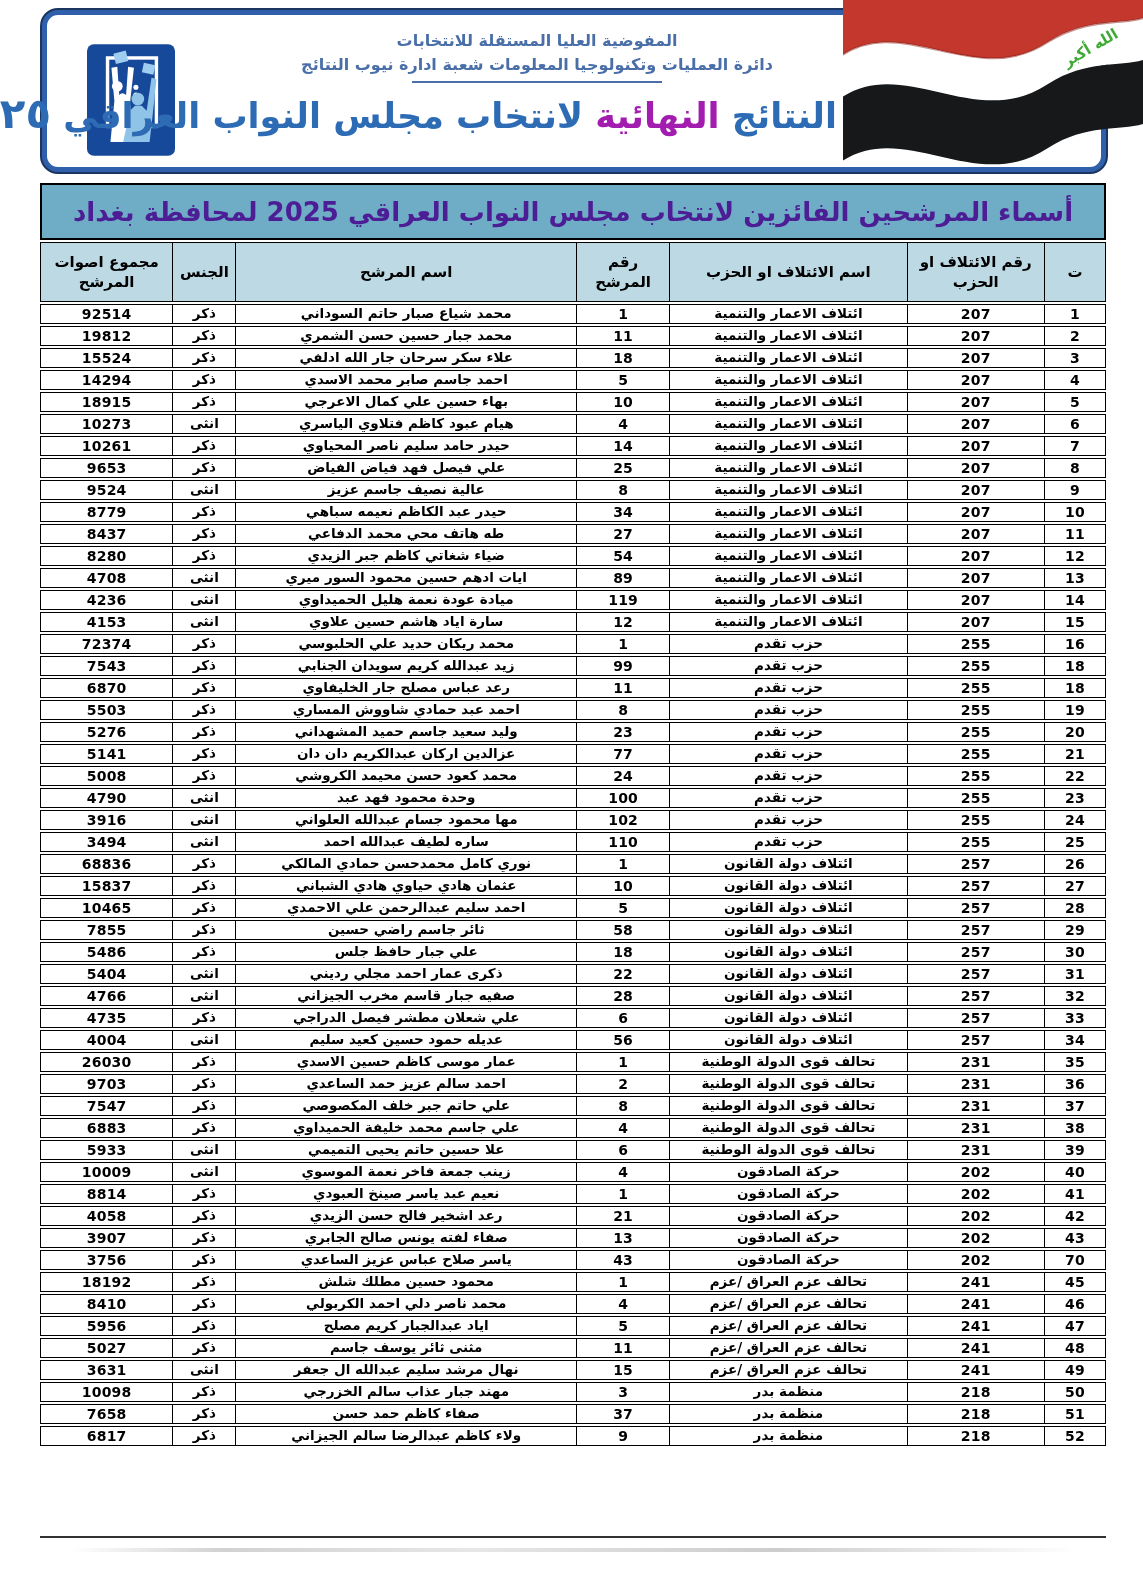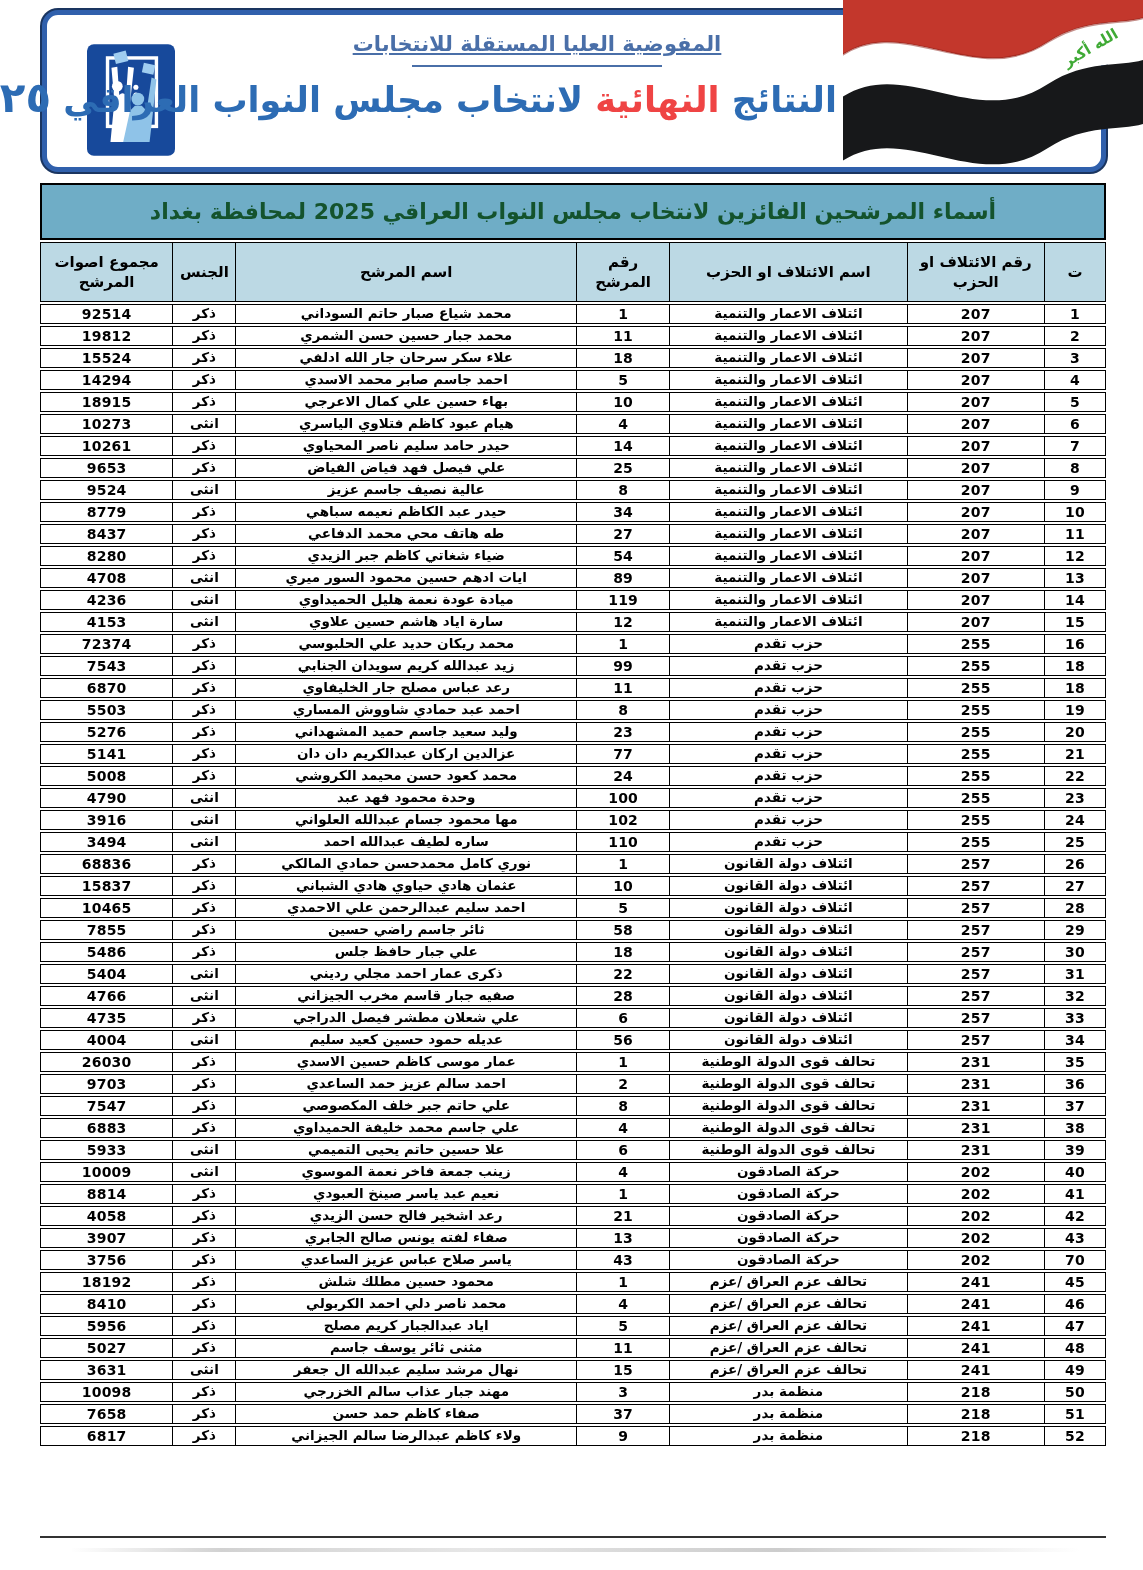--- a/index.html
+++ b/index.html
@@ -5,31 +5,31 @@
   html,body{margin:0;padding:0;background:#ffffff;}
   .page{position:relative;width:1143px;height:1570px;background:#fff;overflow:hidden;
         font-family:"DejaVu Sans",sans-serif;}
 
   
   .banner{position:absolute;top:10px;left:42px;width:1054px;height:152px;
           border:5px solid #3060ac;border-radius:16px;background:#fff;
           box-shadow:0 0 0 2px #1a3560;}
   .logo{position:absolute;top:28px;left:40px;width:88px;height:114px;}
   .banner-text{position:absolute;top:14px;left:190px;width:600px;text-align:center;direction:rtl;}
-  .org-line{color:#4a6fa8;font-size:21px;line-height:1.5;font-weight:bold;text-decoration:underline;}
+  .org-line{color:#4a6fa8;font-size:16px;line-height:1.5;font-weight:bold;}
   .org-underline{width:250px;height:2px;background:#4a6fa8;margin:4px auto 6px auto;}
   .main-title{direction:rtl;font-weight:bold;font-size:35px;line-height:1.2;white-space:nowrap;color:#2d6cb4;}
-  .main-title .red{color:#ef4444;}
+  .main-title .red{color:#a21caf;}
   .main-title .year{font-size:42px;color:#2d6cb4;letter-spacing:2px;}
   .flag-wrap{position:absolute;top:0;right:0;width:300px;height:174px;overflow:hidden;}
 
   
   .band{position:absolute;top:183px;left:40px;width:1062px;height:53px;
         background:#6fadc6;border:2px solid #000;display:flex;align-items:center;justify-content:center;}
-  .band-title{color:#14532d;font-weight:bold;font-size:22px;direction:rtl;}
+  .band-title{color:#4c1d95;font-weight:bold;font-size:26px;direction:rtl;}
 
   
   table.results{position:absolute;top:240px;left:40px;width:1066px;direction:rtl;
         border-collapse:separate;border-spacing:0 2px;table-layout:fixed;}
   th,td{border-top:1.5px solid #000;border-bottom:1.5px solid #000;border-left:1.5px solid #000;
         text-align:center;vertical-align:middle;overflow:hidden;white-space:nowrap;}
   th:first-child,td:first-child{border-right:1.5px solid #000;}
   th{background:#bcd9e4;height:58px;font-size:15px;font-weight:bold;color:#000;
      white-space:normal;line-height:1.35;padding:0 4px;}
   td{height:18px;font-size:13.5px;font-weight:bold;color:#000;background:#fff;padding:0 3px;line-height:1;}
@@ -54,20 +54,21 @@
       <circle cx="50" cy="44" r="2.6" fill="#ffffff"></circle>
       <circle cx="50" cy="52" r="2.6" fill="#ffffff"></circle>
       <circle cx="31" cy="43" r="5.5" fill="#ffffff"></circle>
       <path d="M24,100 L28,58 L25,24 L31,23 L33,52 Q36,48 40,52 L42,23 L48,24 L44,60 L47,100 Z" fill="#ffffff"></path>
       <circle cx="52" cy="56" r="6.5" fill="#8fc3e8"></circle>
       <path d="M37,100 L44,68 L49,63 L56,63 L61,68 L66,34 L71,36 L67,74 L64,100 Z" fill="#8fc3e8"></path>
     </svg>
 
     <div class="banner-text">
       <div class="org-line">المفوضية العليا المستقلة للانتخابات</div>
+      <div class="org-line">دائرة العمليات وتكنولوجيا المعلومات شعبة ادارة نيوب النتائج</div>
       <div class="org-underline"></div>
       <div class="main-title">
         <span>النتائج</span>
         <span class="red">النهائية</span>
         <span>لانتخاب مجلس النواب العراقي</span>
         <span class="year">٢٠٢٥</span>
       </div>
     </div>
   </div>
 

